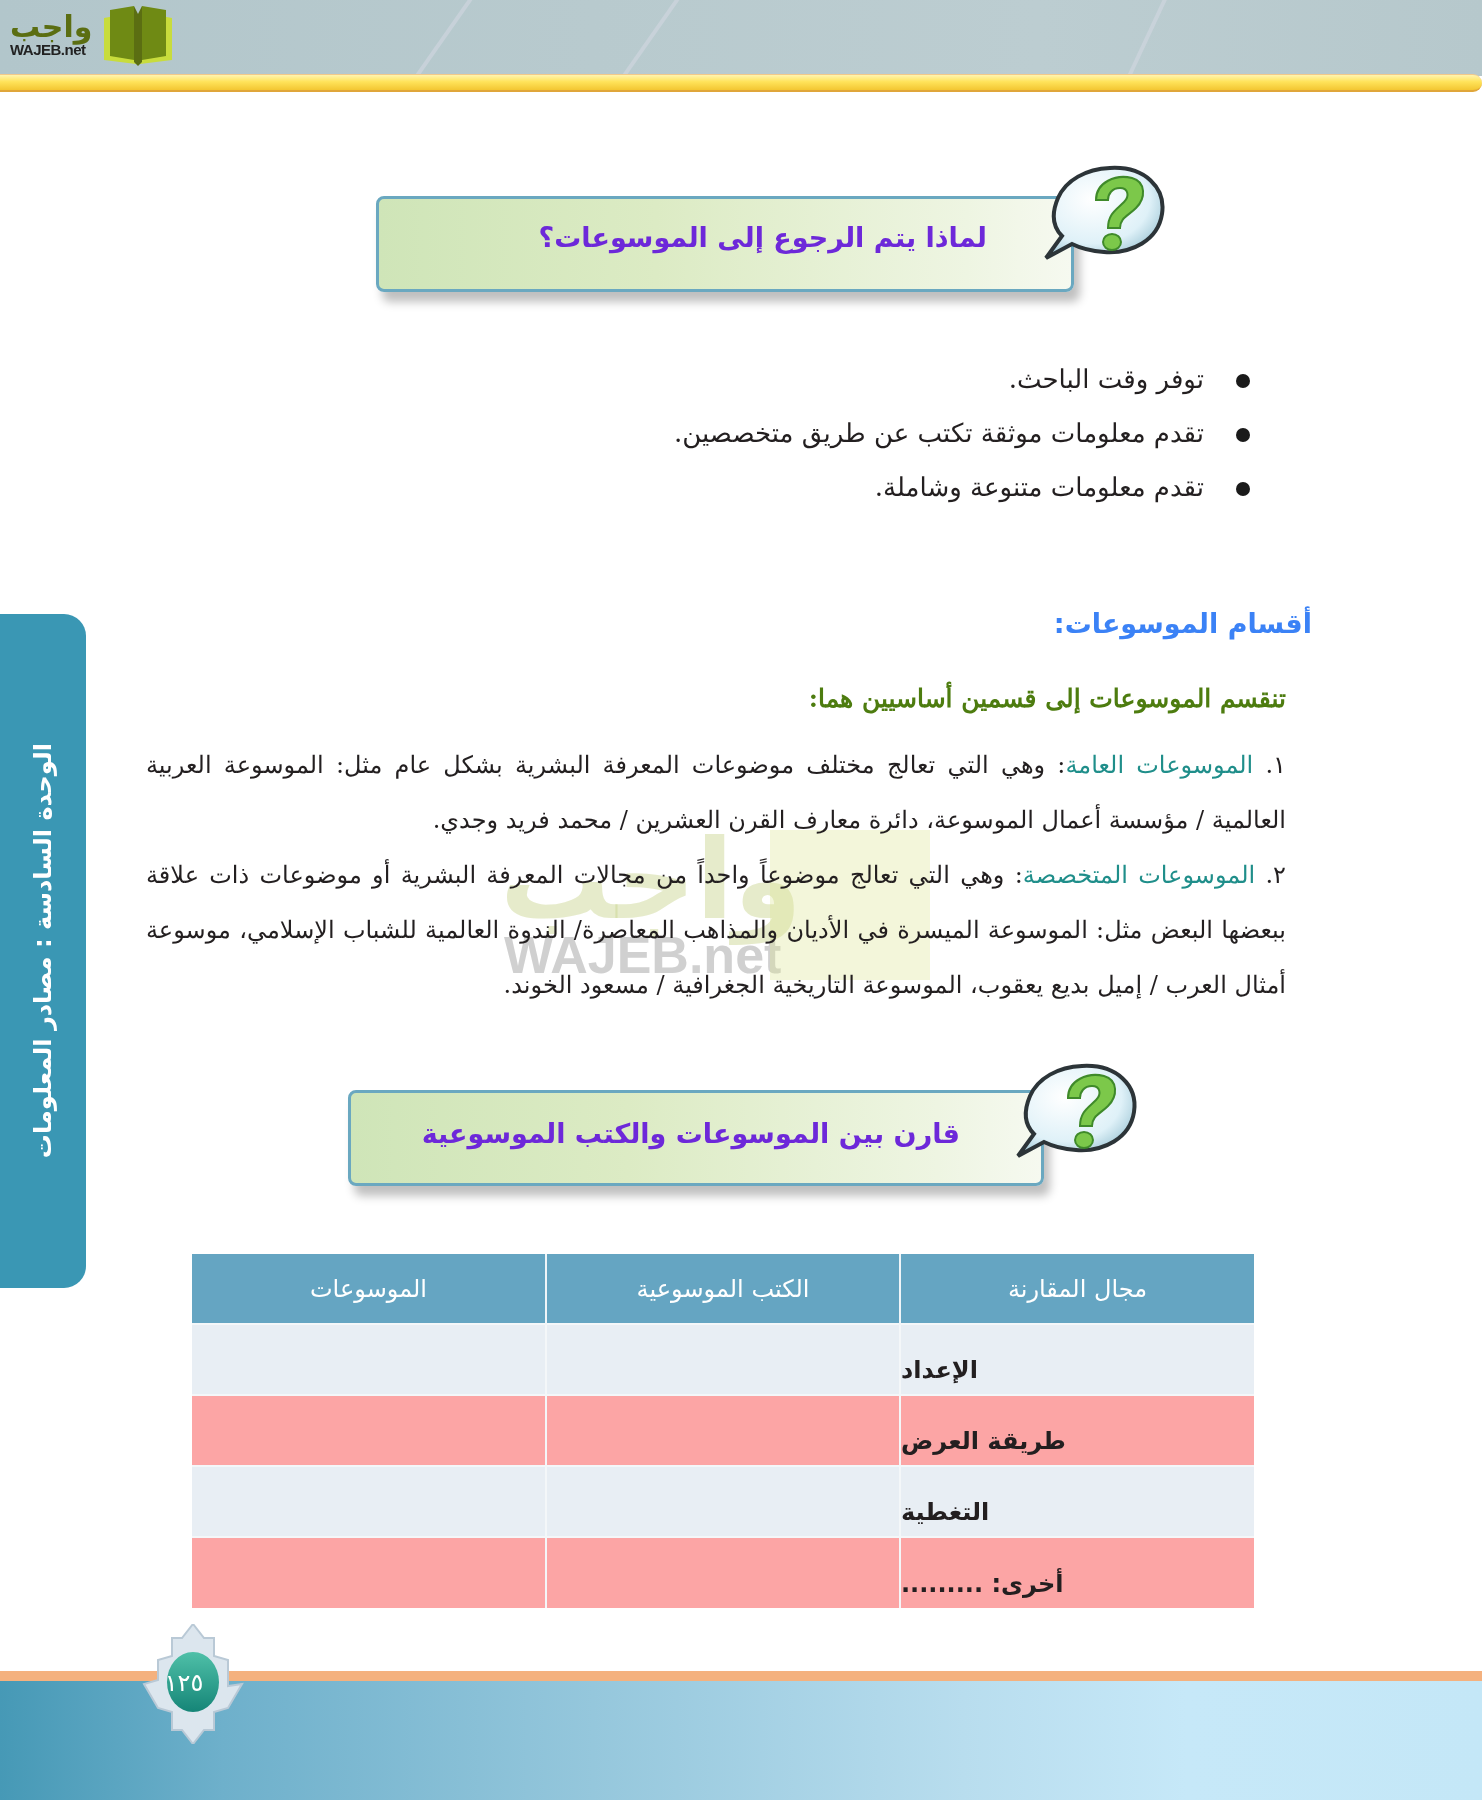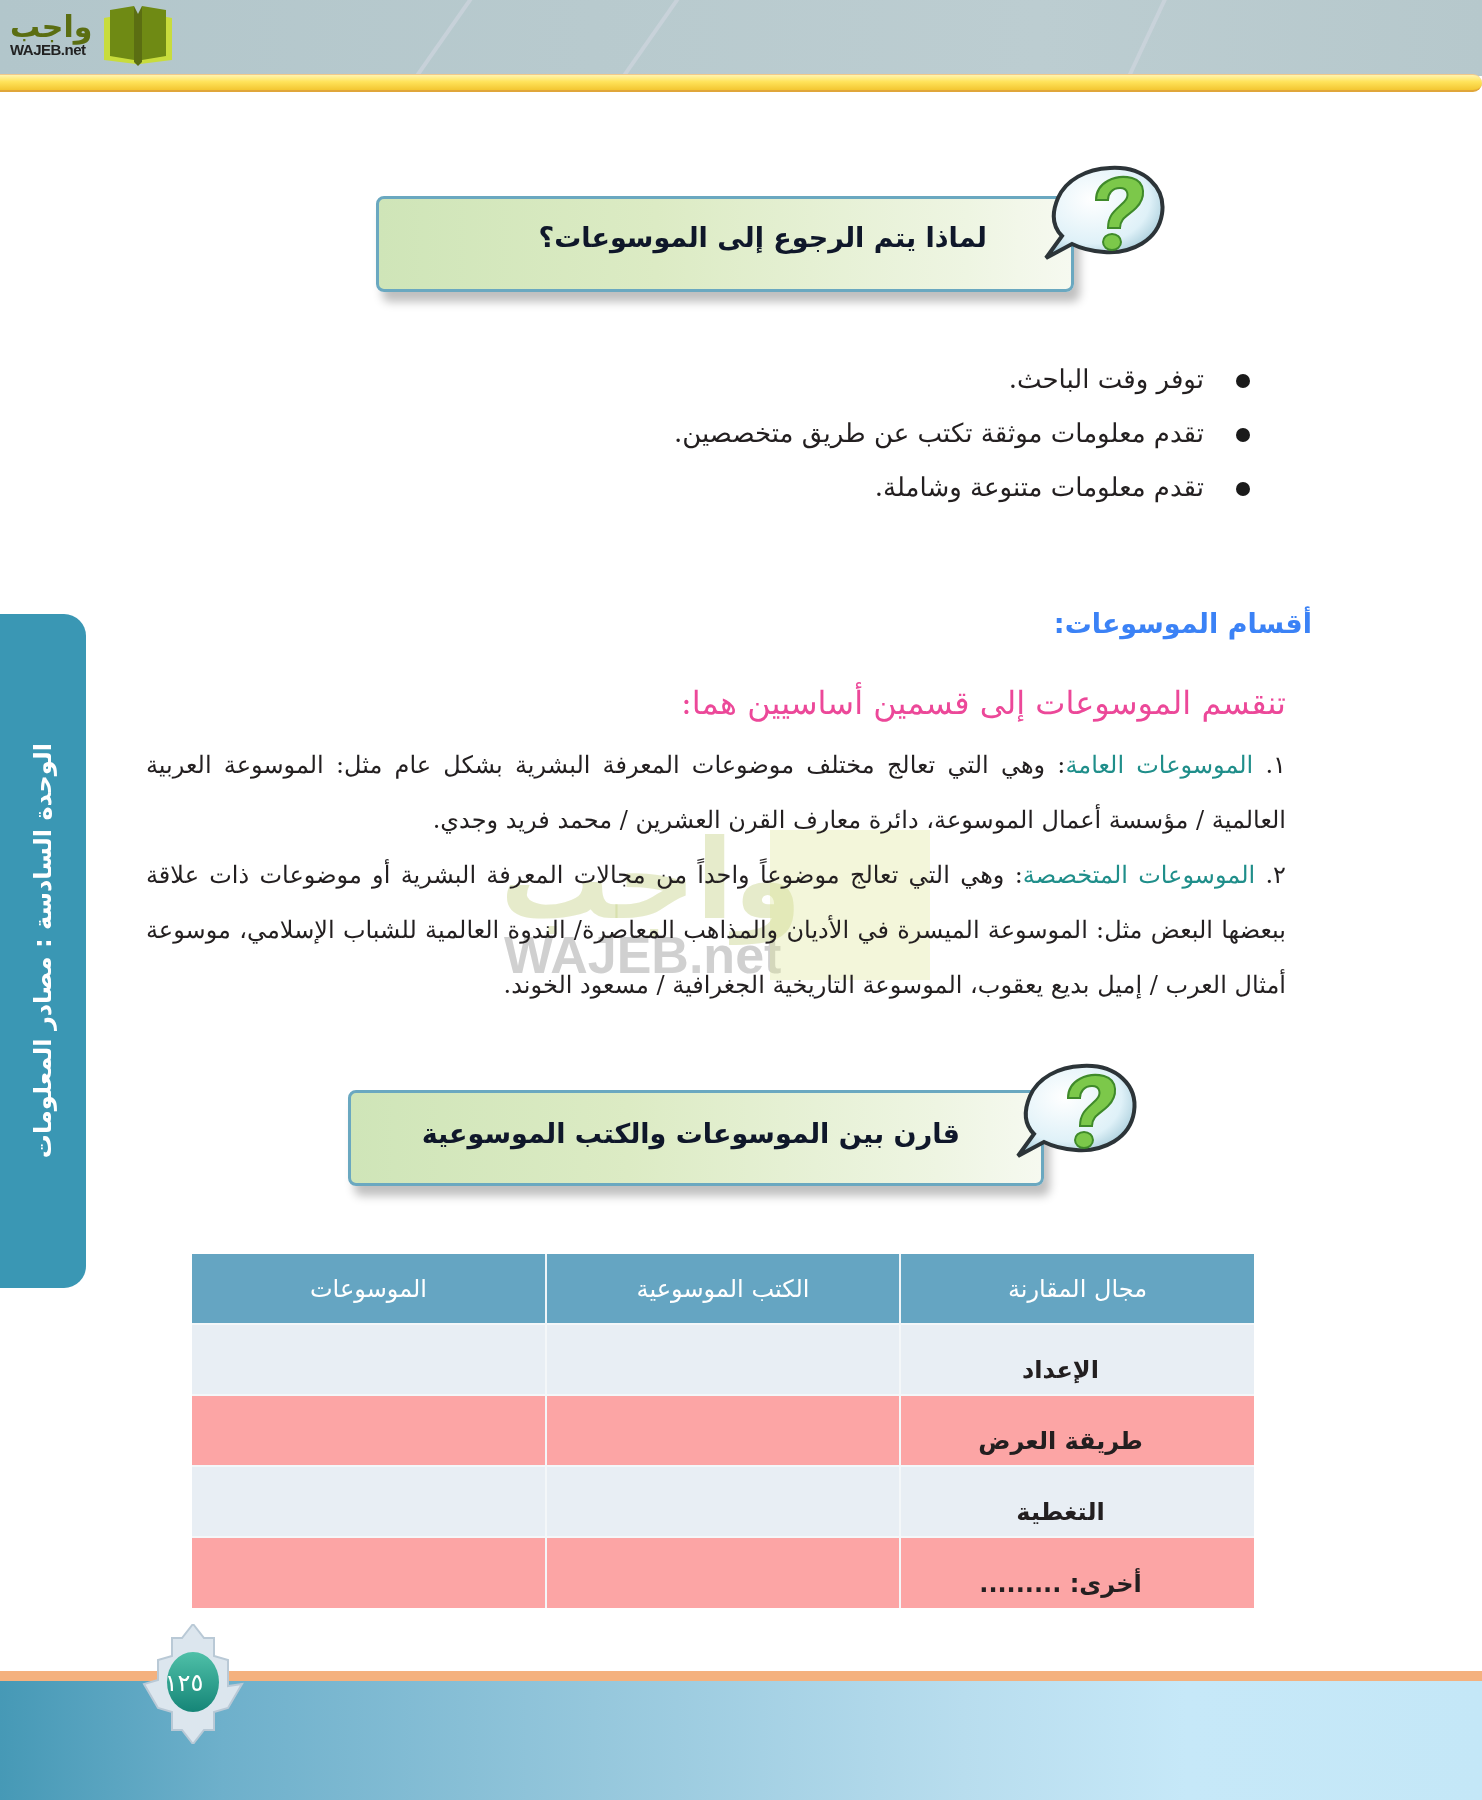--- a/index.html
+++ b/index.html
@@ -17,31 +17,31 @@
   .logo-text { display: flex; flex-direction: column; align-items: flex-start; }
   .logo-ar { font-family: "DejaVu Sans", sans-serif; font-weight: bold; font-size: 30px; color: #5b6e12; line-height: 30px; direction: rtl; }
   .logo-en { font-family: "Liberation Sans", sans-serif; font-weight: bold; font-size: 15px; color: #222; line-height: 16px; letter-spacing: -0.5px; }
   .logo-book { width: 80px; height: 62px; position: relative; }
 
   
   .banner { position: absolute; height: 96px; border: 3px solid #6aa8c0; border-radius: 8px;
     background: linear-gradient(90deg, #cfe5b8 0%, #dcebc4 40%, #eef5e2 85%, #f6f9f0 100%);
     box-shadow: 6px 10px 10px rgba(0,0,0,0.25); }
   .banner-title { position: absolute; direction: rtl; font-family: "DejaVu Sans", sans-serif; font-weight: bold;
-    font-size: 27px; color: #0f172a; white-space: nowrap; }
+    font-size: 27px; color: #6d28d9; white-space: nowrap; }
   .qicon { position: absolute; }
 
   
   .bullets { position: absolute; right: 232px; top: 352px; direction: rtl; list-style: none; }
   .bullets li { font-size: 26px; height: 54px; line-height: 54px; position: relative; padding-right: 46px; }
   .bullets li::before { content: ""; position: absolute; right: 0; top: 22px; width: 14px; height: 14px; border-radius: 50%; background: #1a1a1a; }
 
   .section-title { position: absolute; right: 170px; top: 608px; direction: rtl; font-family: "DejaVu Sans", sans-serif;
     font-weight: bold; font-size: 27px; color: #3b82f6; letter-spacing: 3px; }
-  .intro { position: absolute; right: 196px; top: 684px; direction: rtl; font-size: 32px; color: #ec4899; }
+  .intro { position: absolute; right: 196px; top: 684px; direction: rtl; font-size: 25px; color: #4d7c0f; font-weight: bold; }
 
   .para { position: absolute; right: 196px; direction: rtl; text-align: justify; text-align-last: right; font-size: 24px; line-height: 55px; width: 1140px; }
   .para .num { }
   .para .term { color: #1f8e8a; }
 
   
   .watermark { position: absolute; left: 500px; top: 830px; pointer-events: none; }
   .wm-ar { font-family: "DejaVu Sans", sans-serif; font-weight: bold; font-size: 110px; color: rgba(200,210,140,0.45); direction: rtl; line-height: 100px; }
   .wm-en { font-family: "Liberation Sans", sans-serif; font-weight: bold; font-size: 52px; color: rgba(150,150,150,0.45); line-height: 50px; margin-left: 4px; }
   .wm-book { position: absolute; left: 270px; top: 0; width: 160px; height: 150px; background: rgba(220,230,150,0.35); }
@@ -51,21 +51,21 @@
     border-radius: 0 22px 22px 0; display: flex; align-items: center; justify-content: center; }
   .side-tab-text { writing-mode: vertical-rl; transform: rotate(180deg); direction: rtl; color: #ffffff;
     font-family: "DejaVu Sans", sans-serif; font-weight: bold; font-size: 24px; white-space: nowrap; letter-spacing: 1px; }
 
   
   .cmp-table { position: absolute; left: 192px; top: 1254px; width: 1062px; border-collapse: collapse; direction: rtl; }
   .cmp-table th { background: #65a5c2; color: #ffffff; font-family: "DejaVu Sans", sans-serif; font-weight: normal; font-size: 24px;
     height: 70px; border-left: 2px solid #f0f5f8; }
   .cmp-table th:last-child { border-left: none; }
   .cmp-table td { height: 71px; border-left: 2px solid #f4f7f9; border-top: 2px solid #f4f7f9; font-family: "DejaVu Sans", sans-serif;
-    font-weight: bold; font-size: 24px; padding-right: 34px; text-align: center; vertical-align: bottom; padding-bottom: 10px; }
+    font-weight: bold; font-size: 24px; padding-right: 34px; text-align: left; vertical-align: bottom; padding-bottom: 10px; }
   .cmp-table td:last-child { border-left: none; }
   .cmp-table tr.odd td { background: #e8eef4; }
   .cmp-table tr.even td { background: #fca5a5; }
   .col1 { width: 354px; } .col2 { width: 354px; } .col3 { width: 354px; }
 
   
   .footer-line { position: absolute; left: 0; top: 1671px; width: 1482px; height: 10px; background: #f4b17e; }
   .footer { position: absolute; left: 0; top: 1681px; width: 1482px; height: 119px;
     background: linear-gradient(90deg, #4699b6 0%, #6eb0cb 15%, #95c7dc 40%, #b8ddee 65%, #c6e8f8 80%, #c4e7f7 100%); }
   .page-badge { position: absolute; left: 130px; top: 1624px; width: 126px; height: 120px; }

